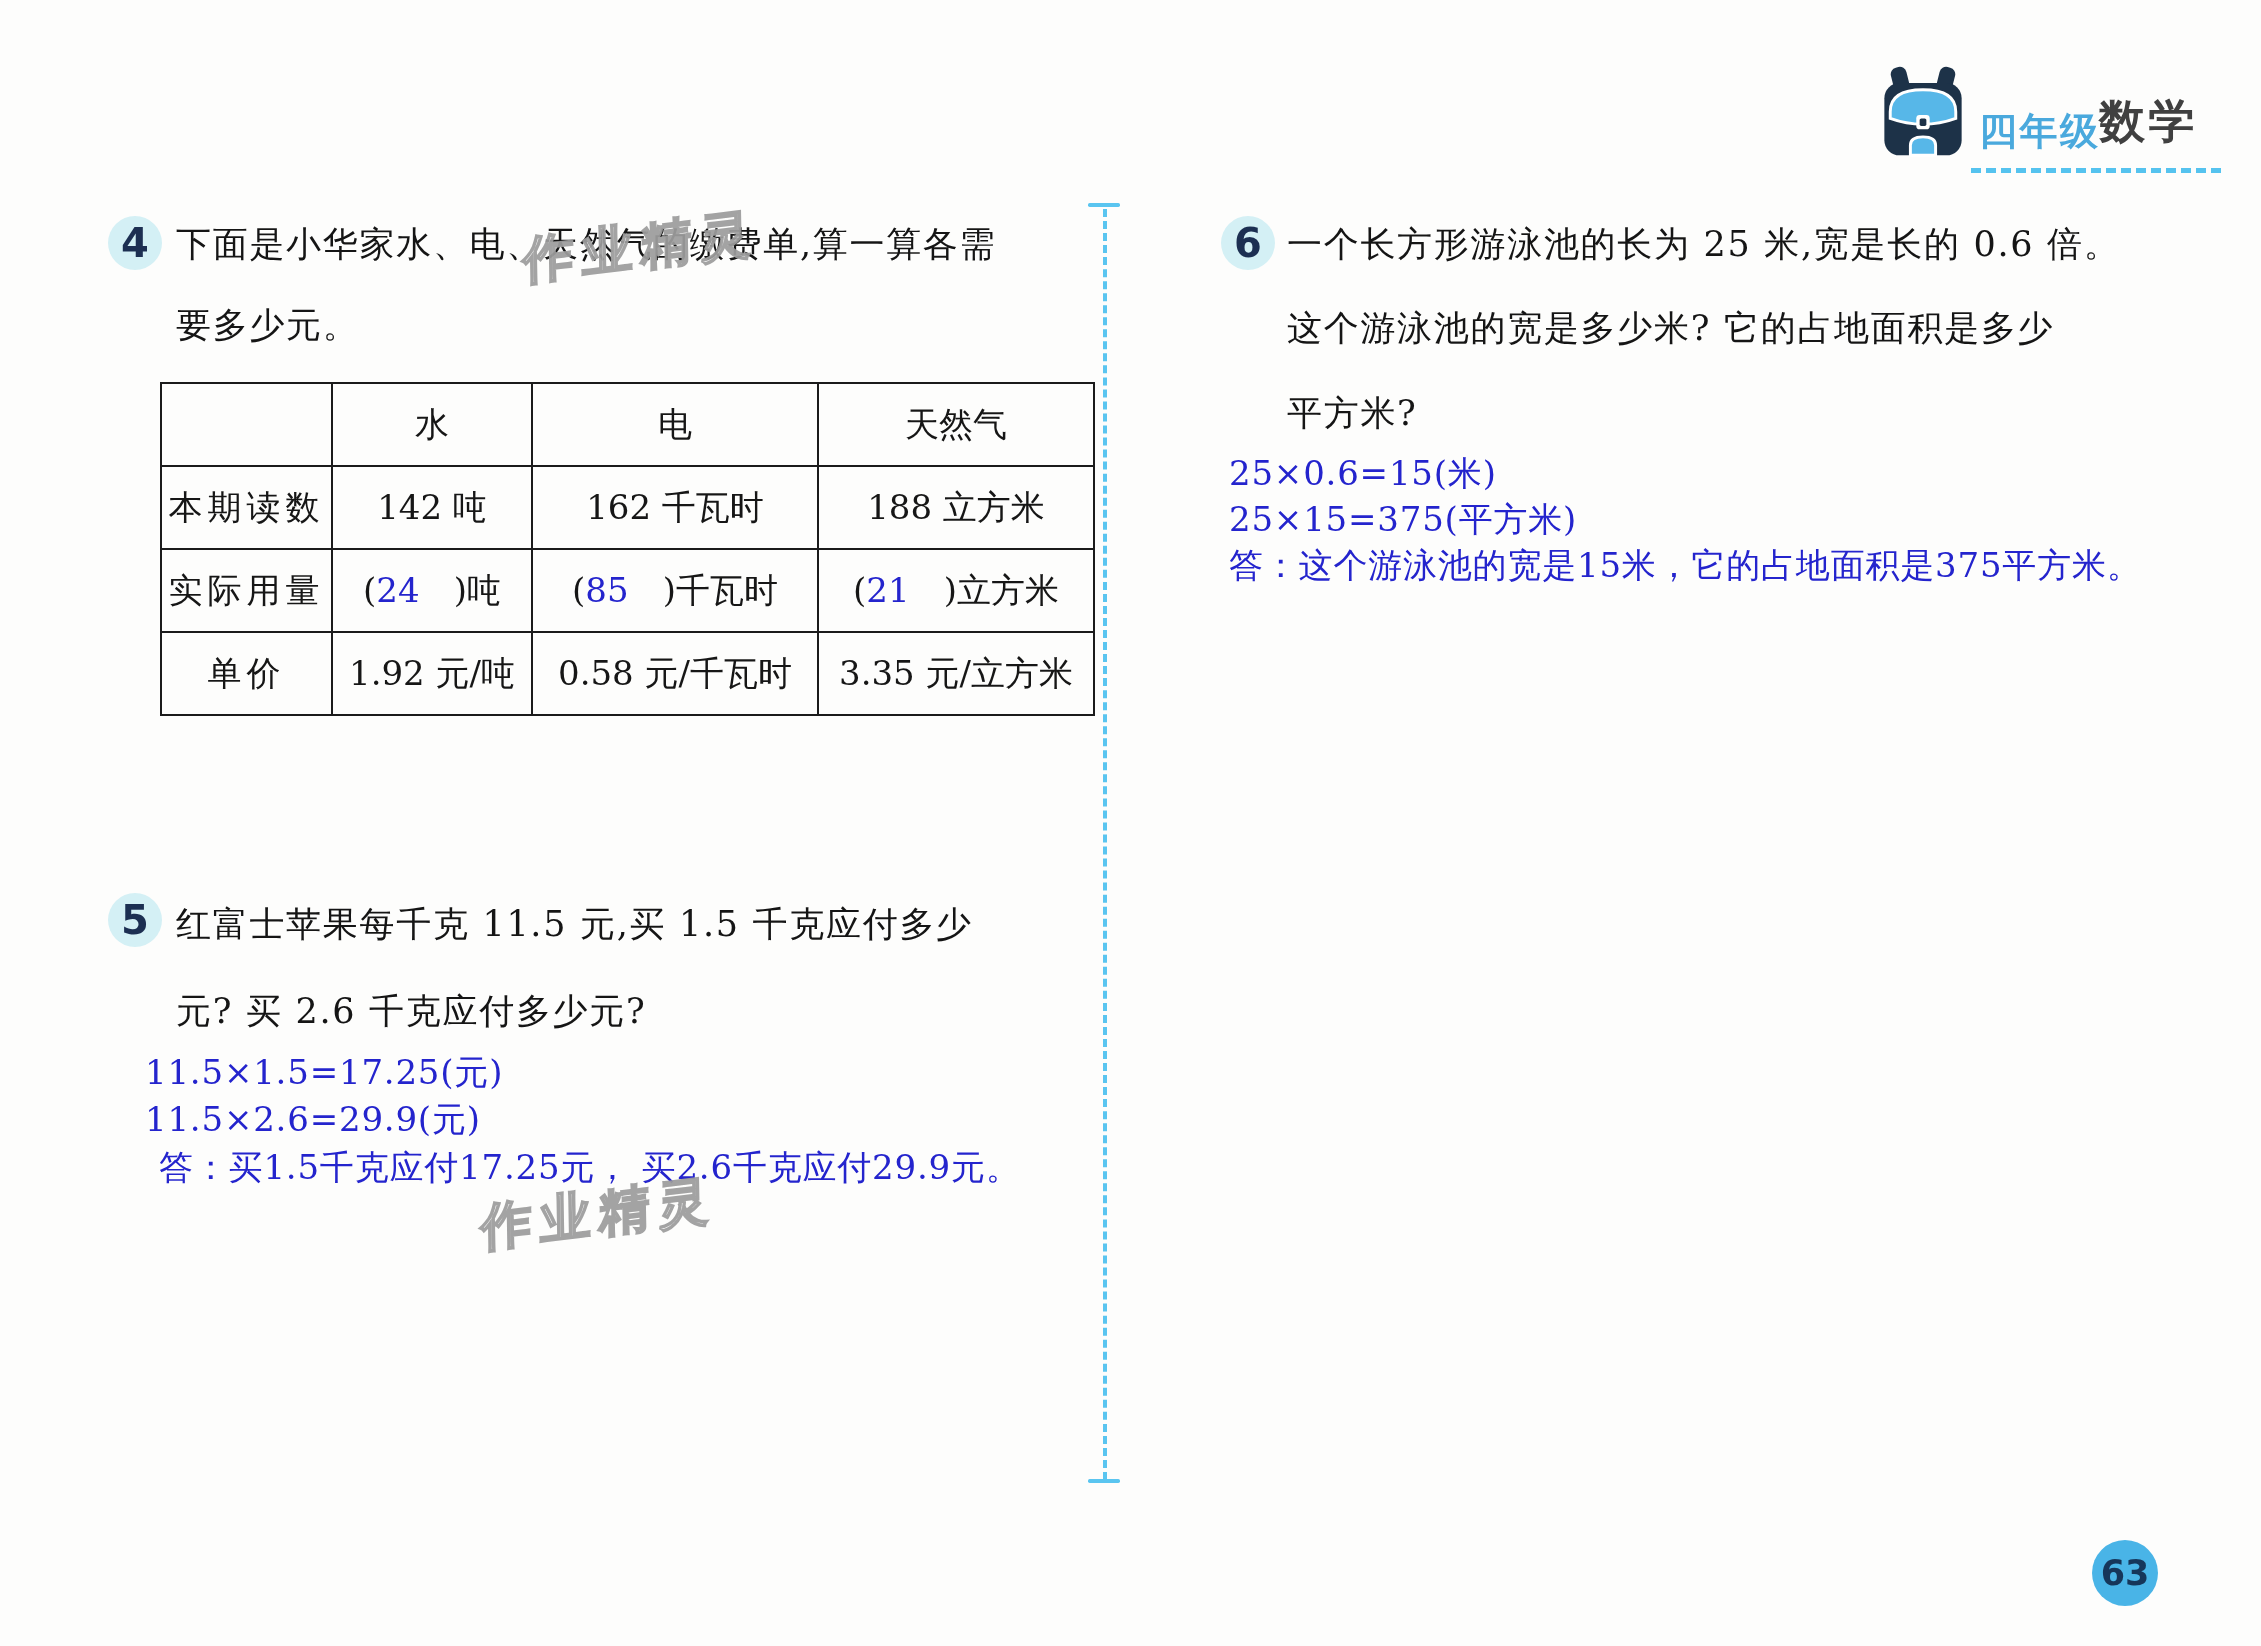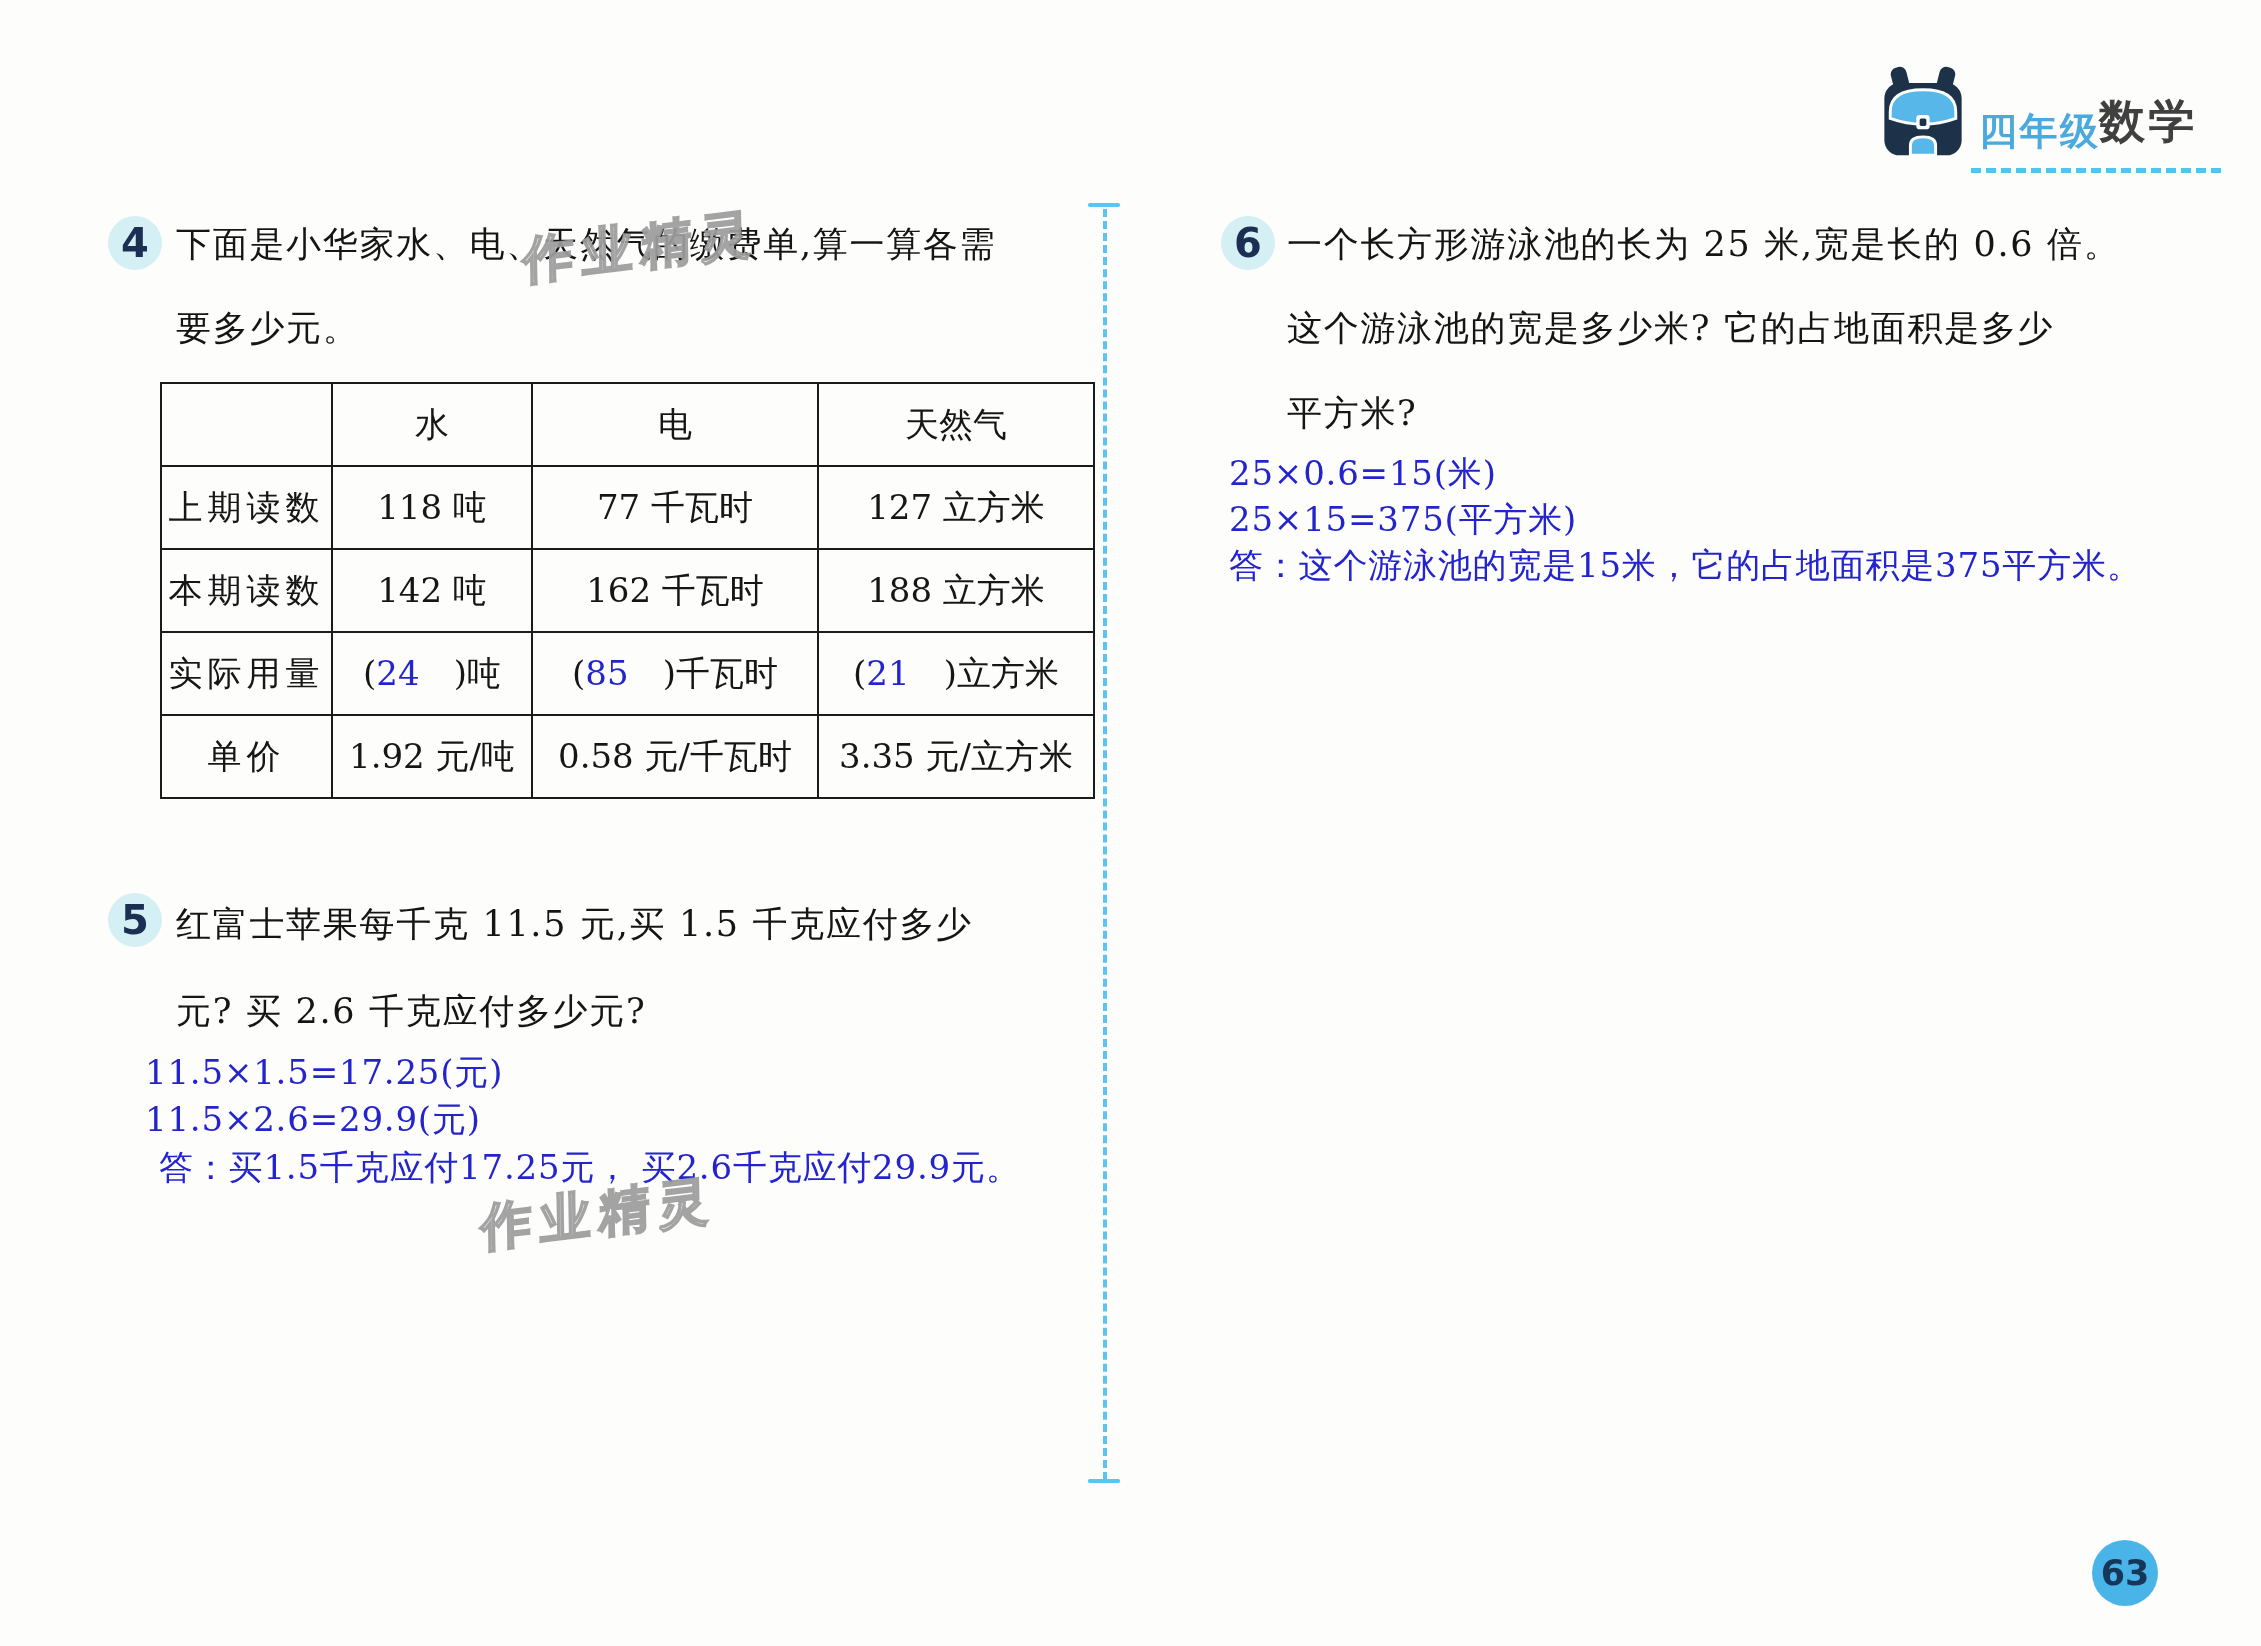--- a/index.html
+++ b/index.html
@@ -100,35 +100,29 @@
 <div class="abs grade" style="left:1979px;top:106px;">四年级</div>
 <div class="abs subject" style="left:2099px;top:91px;">数学</div>
 <div class="abs brand-dashes" style="left:1971px;top:168px;"></div>
 
 <div class="abs divider-cap" style="left:1088px;top:203px;"></div>
 <div class="abs divider-line" style="left:1103px;top:209px;height:1271px;"></div>
 <div class="abs divider-cap" style="left:1088px;top:1479px;"></div>
 
 <div class="abs badge" style="left:108px;top:216px;">4</div>
 <div class="abs ptext" style="left:176px;top:223px;">下面是小华家水、电、天然气的缴费单,算一算各需</div>
-<div class="abs ptext" style="left:176px;top:307px;">要多少元。</div>
+<div class="abs ptext" style="left:176px;top:307px;font-family:Liberation Mono, monospace;">要多少元。</div>
 
 <table class="bill abs" style="left:160px;top:382px;width:925px;">
   <tbody>
       <tr>
     <td class="lbl" style="width:169px;"></td>
     <td style="width:198px;">水</td>
     <td style="width:284px;">电</td>
     <td style="width:274px;">天然气</td>
-  </tr>
-  <tr>
-    <td class="lbl">上期读数</td>
-    <td>118 吨</td>
-    <td>77 千瓦时</td>
-    <td>127 立方米</td>
   </tr>
   <tr>
     <td class="lbl">本期读数</td>
     <td>142 吨</td>
     <td>162 千瓦时</td>
     <td>188 立方米</td>
   </tr>
   <tr>
     <td class="lbl">实际用量</td>
     <td><span>(</span><span class="blue gapL">24</span><span>)吨</span></td>

